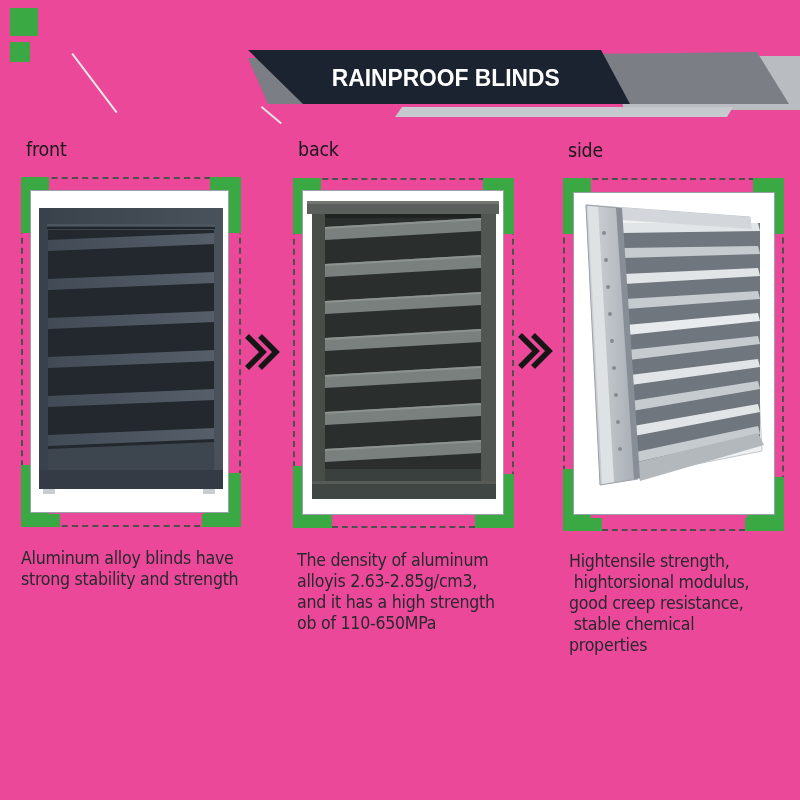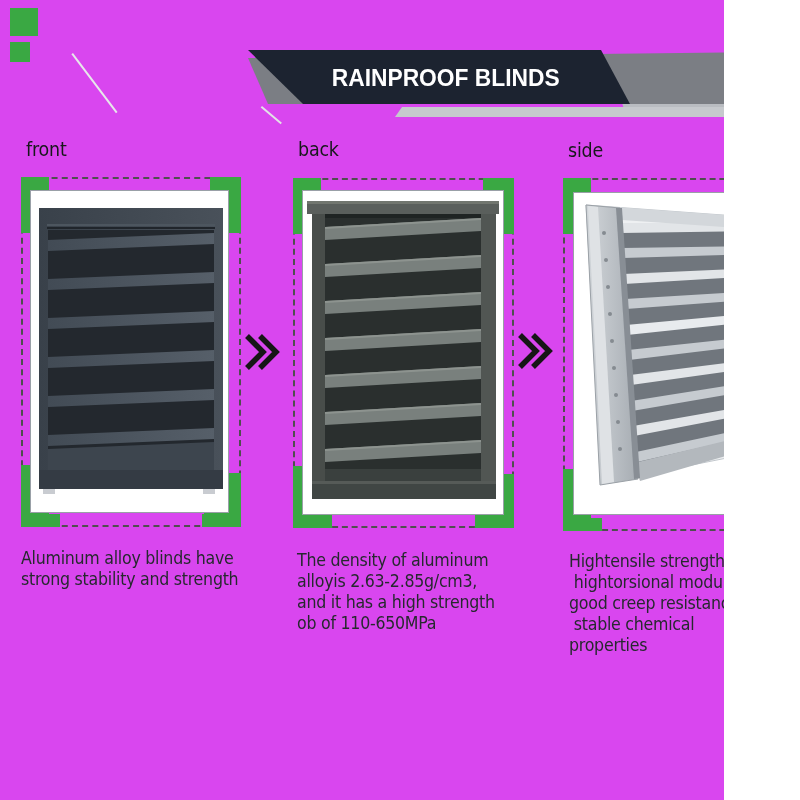--- a/index.html
+++ b/index.html
@@ -1,16 +1,16 @@
 <!DOCTYPE html>
 <html><head>
 <meta charset="utf-8">
 <style>
   html,body{margin:0;padding:0;background:#fff;}
-  #canvas{position:relative;width:724px;height:800px;background:#d946ef;overflow:hidden;
+  #canvas{position:relative;width:800px;height:800px;background:#ec4899;overflow:hidden;
           font-family:"DejaVu Sans","Liberation Sans",sans-serif;}
 
   
   .logo-sq{position:absolute;background:#3aa843;}
   .logo-big{left:10px;top:8px;width:28px;height:28px;}
   .logo-small{left:10px;top:42px;width:20px;height:20px;}
 
   
   .wisp{position:absolute;height:2px;background:#e7e8ea;transform-origin:0 0;}
 

